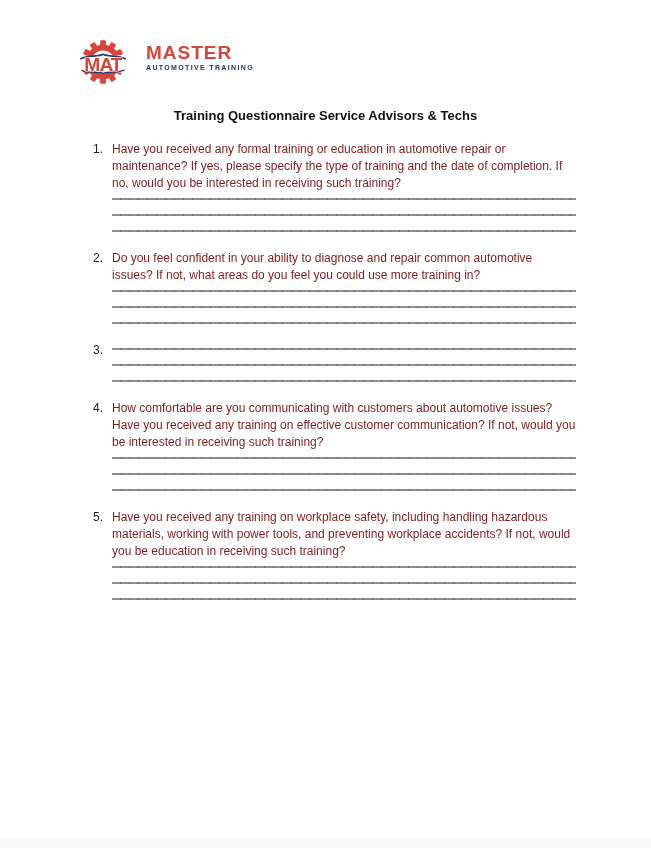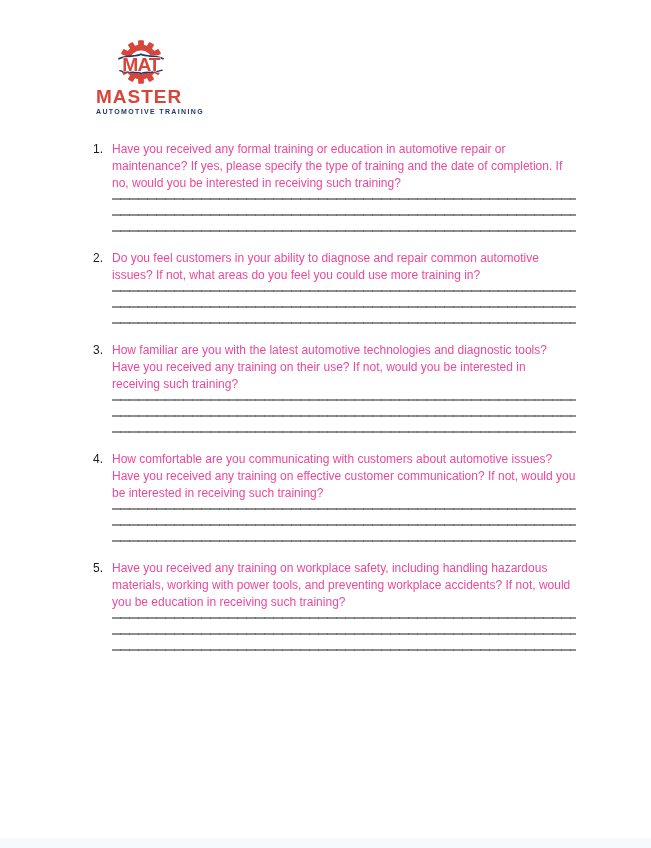--- a/index.html
+++ b/index.html
@@ -6,21 +6,21 @@
   .page {
     position: relative;
     width: 651px;
     height: 848px;
     background: #ffffff;
     overflow: hidden;
     font-family: "Liberation Sans", sans-serif;
   }
 
   
-  .logo { position: absolute; top: 40px; left: 78px; display: flex; align-items: center; flex-direction: column; }
+  .logo { position: absolute; top: 40px; left: 78px; display: flex; align-items: flex-start; }
   .emblem { width: 50px; height: 44px; display: block; }
   .wordmark { margin-left: 18px; padding-top: 5px; }
   .brand {
     font-size: 19px; font-weight: bold; color: #d8453a;
     letter-spacing: 1px; line-height: 15px; white-space: nowrap;
   }
   .tagline {
     font-size: 7px; font-weight: bold; color: #21386b;
     letter-spacing: 1.35px; margin-top: 4px; white-space: nowrap;
   }
@@ -36,21 +36,21 @@
   .questions {
     position: absolute; top: 141px; left: 93px; right: 75px;
     margin: 0; padding: 0; list-style: none;
   }
   .question { display: flex; margin-bottom: 18px; }
   .q-num {
     width: 19px; flex-shrink: 0;
     font-size: 12px; line-height: 17px; color: #1c1c1c;
   }
   .q-body { flex: 1; min-width: 0; }
-  .q-text { margin: 0; font-size: 12px; line-height: 17px; color: #ec4899; }
+  .q-text { margin: 0; font-size: 12px; line-height: 17px; color: #7f1d1d; }
   .answers { margin-top: -8px; }
   .answer-line { height: 16px; position: relative; }
   .answer-line::after {
     content: ""; position: absolute; left: 0; right: 0; bottom: 0; height: 2px;
     background: repeating-linear-gradient(90deg, #8e8e8e 0 8px, #6f6f6f 8px 9px);
   }
 
   
   .page-edge-bottom {
     position: absolute; bottom: 0; left: 0; width: 100%; height: 10px;
@@ -89,51 +89,51 @@
       <path d="M8,63 C26,69 46,64 52,69 C58,64 78,69 96,62" fill="none" stroke="#21386b" stroke-width="3" stroke-linecap="round"></path>
 
       <text x="52" y="63" text-anchor="middle" font-family="Liberation Sans, sans-serif" font-size="40" font-weight="bold" letter-spacing="-2" fill="#d8453a" stroke="#ffffff" stroke-width="2" paint-order="stroke">MAT</text>
     </svg>
     <div class="wordmark">
       <div class="brand">MASTER</div>
       <div class="tagline">AUTOMOTIVE TRAINING</div>
     </div>
   </div>
 
+  <h1 class="doc-title">Training Questionnaire Service Advisors &amp; Techs</h1>
 
   <ol class="questions">
 
     <li class="question">
       <span class="q-num">1.</span>
       <div class="q-body">
         <p class="q-text">Have you received any formal training or education in automotive repair or maintenance? If yes, please specify the type of training and the date of completion. If no, would you be interested in receiving such training?</p>
         <div class="answers">
           <div class="answer-line"></div>
           <div class="answer-line"></div>
           <div class="answer-line"></div>
         </div>
       </div>
     </li>
 
     <li class="question">
       <span class="q-num">2.</span>
       <div class="q-body">
-        <p class="q-text">Do you feel customers in your ability to diagnose and repair common automotive issues? If not, what areas do you feel you could use more training in?</p>
+        <p class="q-text">Do you feel confident in your ability to diagnose and repair common automotive issues? If not, what areas do you feel you could use more training in?</p>
         <div class="answers">
           <div class="answer-line"></div>
           <div class="answer-line"></div>
           <div class="answer-line"></div>
         </div>
       </div>
     </li>
 
     <li class="question">
       <span class="q-num">3.</span>
       <div class="q-body">
-        <p class="q-text">How familiar are you with the latest automotive technologies and diagnostic tools? Have you received any training on their use? If not, would you be interested in receiving such training?</p>
         <div class="answers">
           <div class="answer-line"></div>
           <div class="answer-line"></div>
           <div class="answer-line"></div>
         </div>
       </div>
     </li>
 
     <li class="question">
       <span class="q-num">4.</span>

